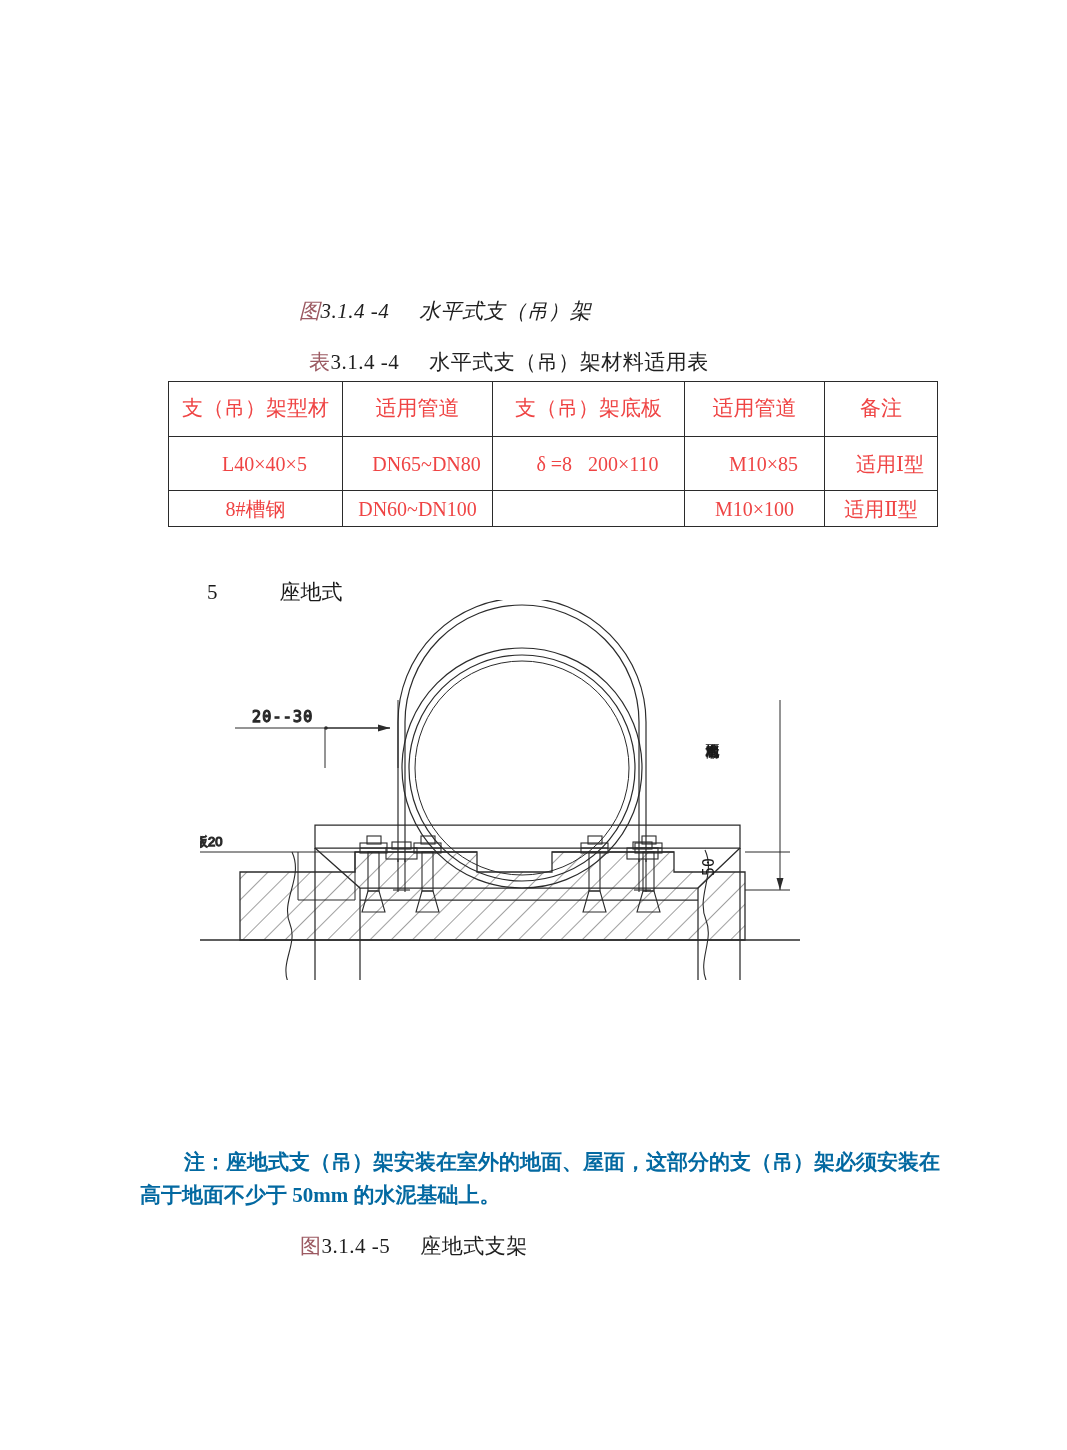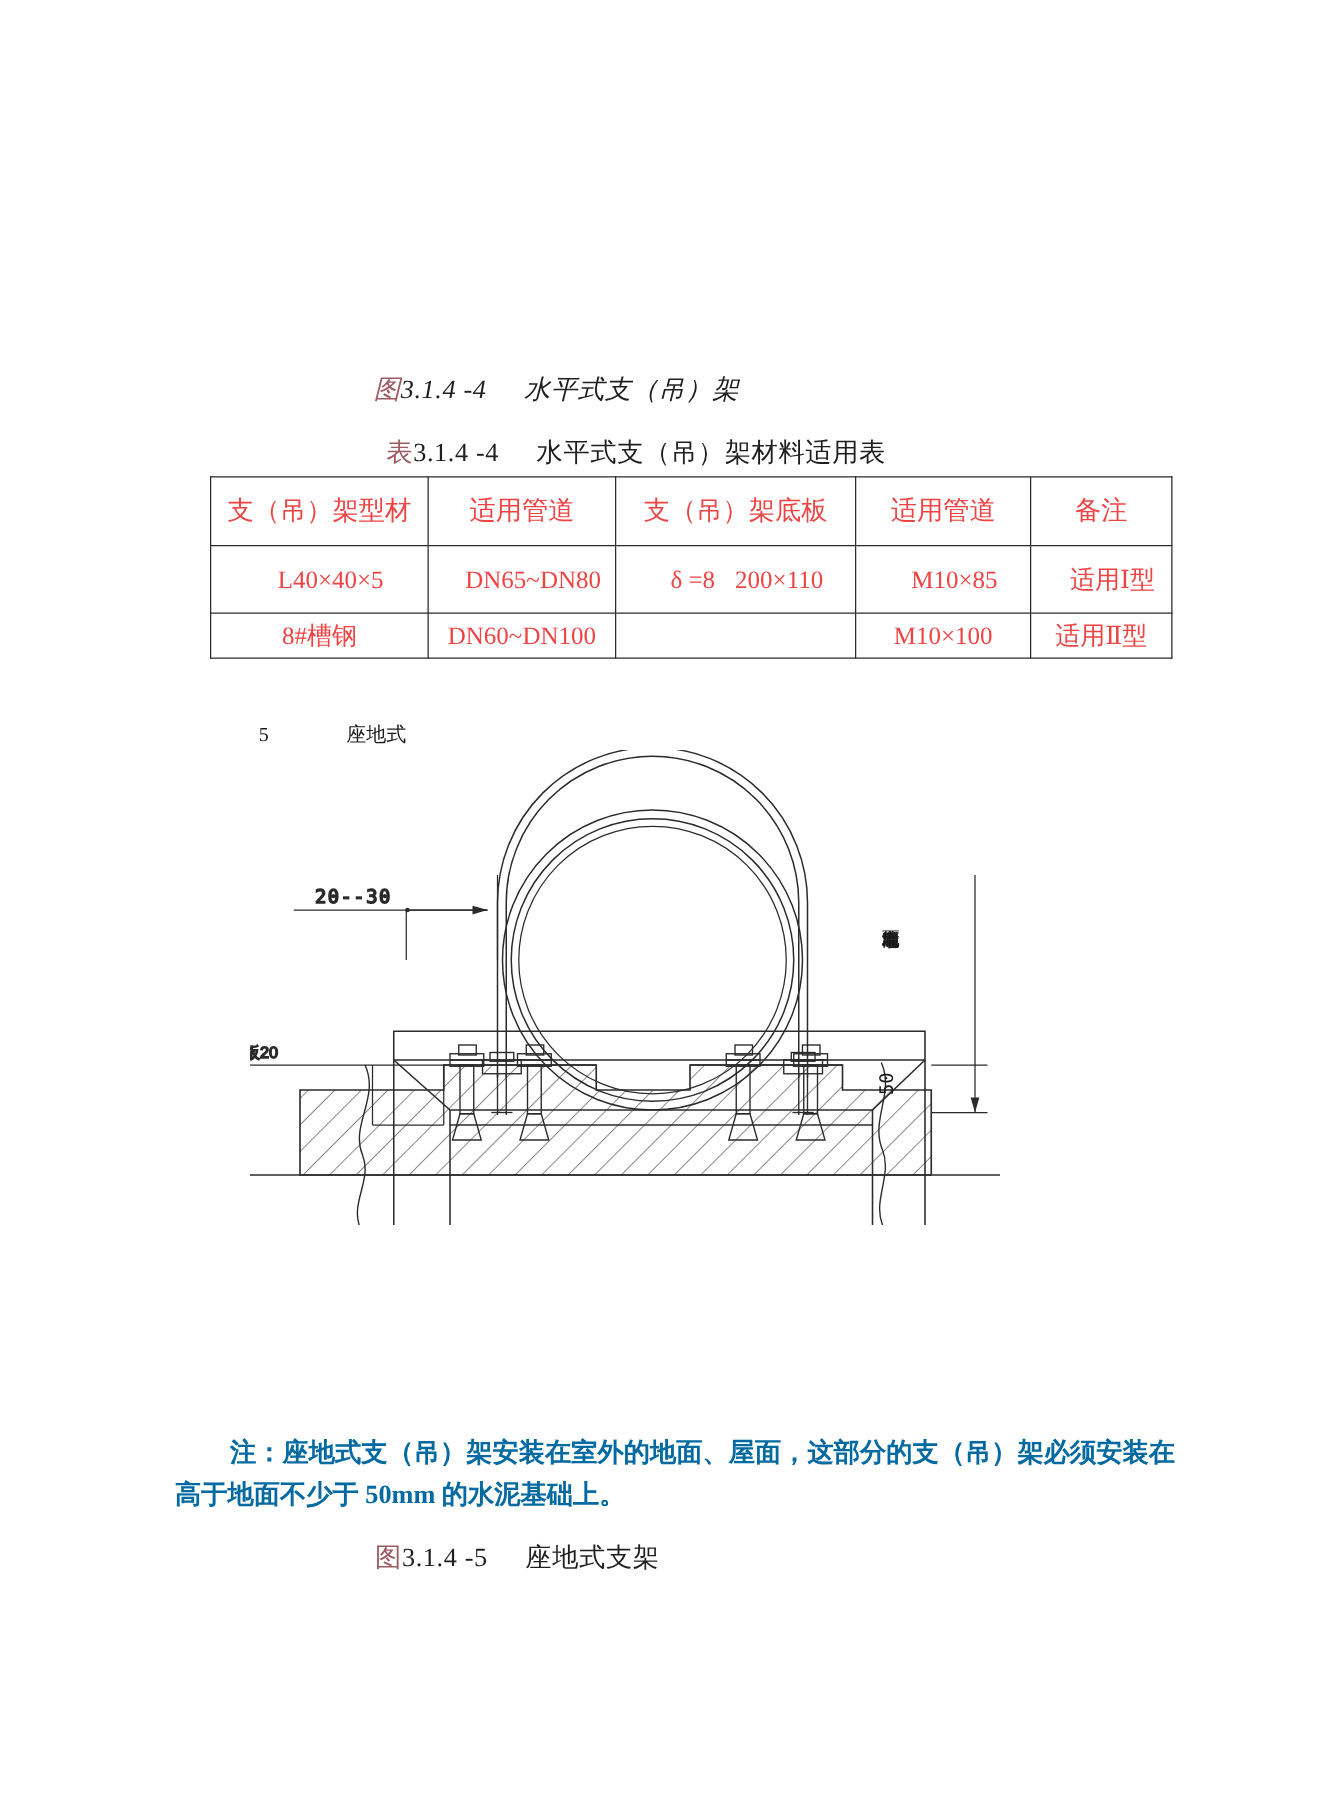--- a/index.html
+++ b/index.html
@@ -69,21 +69,21 @@
   .col-c { width: 192px; }
   .col-d { width: 140px; }
   .col-e { width: 113px; }
   .sp { display: inline-block; width: 16px; }
 
   
   #section-heading {
     position: absolute;
     left: 207px;
     top: 578px;
-    font-size: 16px;
+    font-size: 21px;
     white-space: nowrap;
   }
   #section-heading .num { margin-right: 62px; }
 
   
   #drawing {
     position: absolute;
     left: 200px;
     top: 600px;
     width: 600px;

